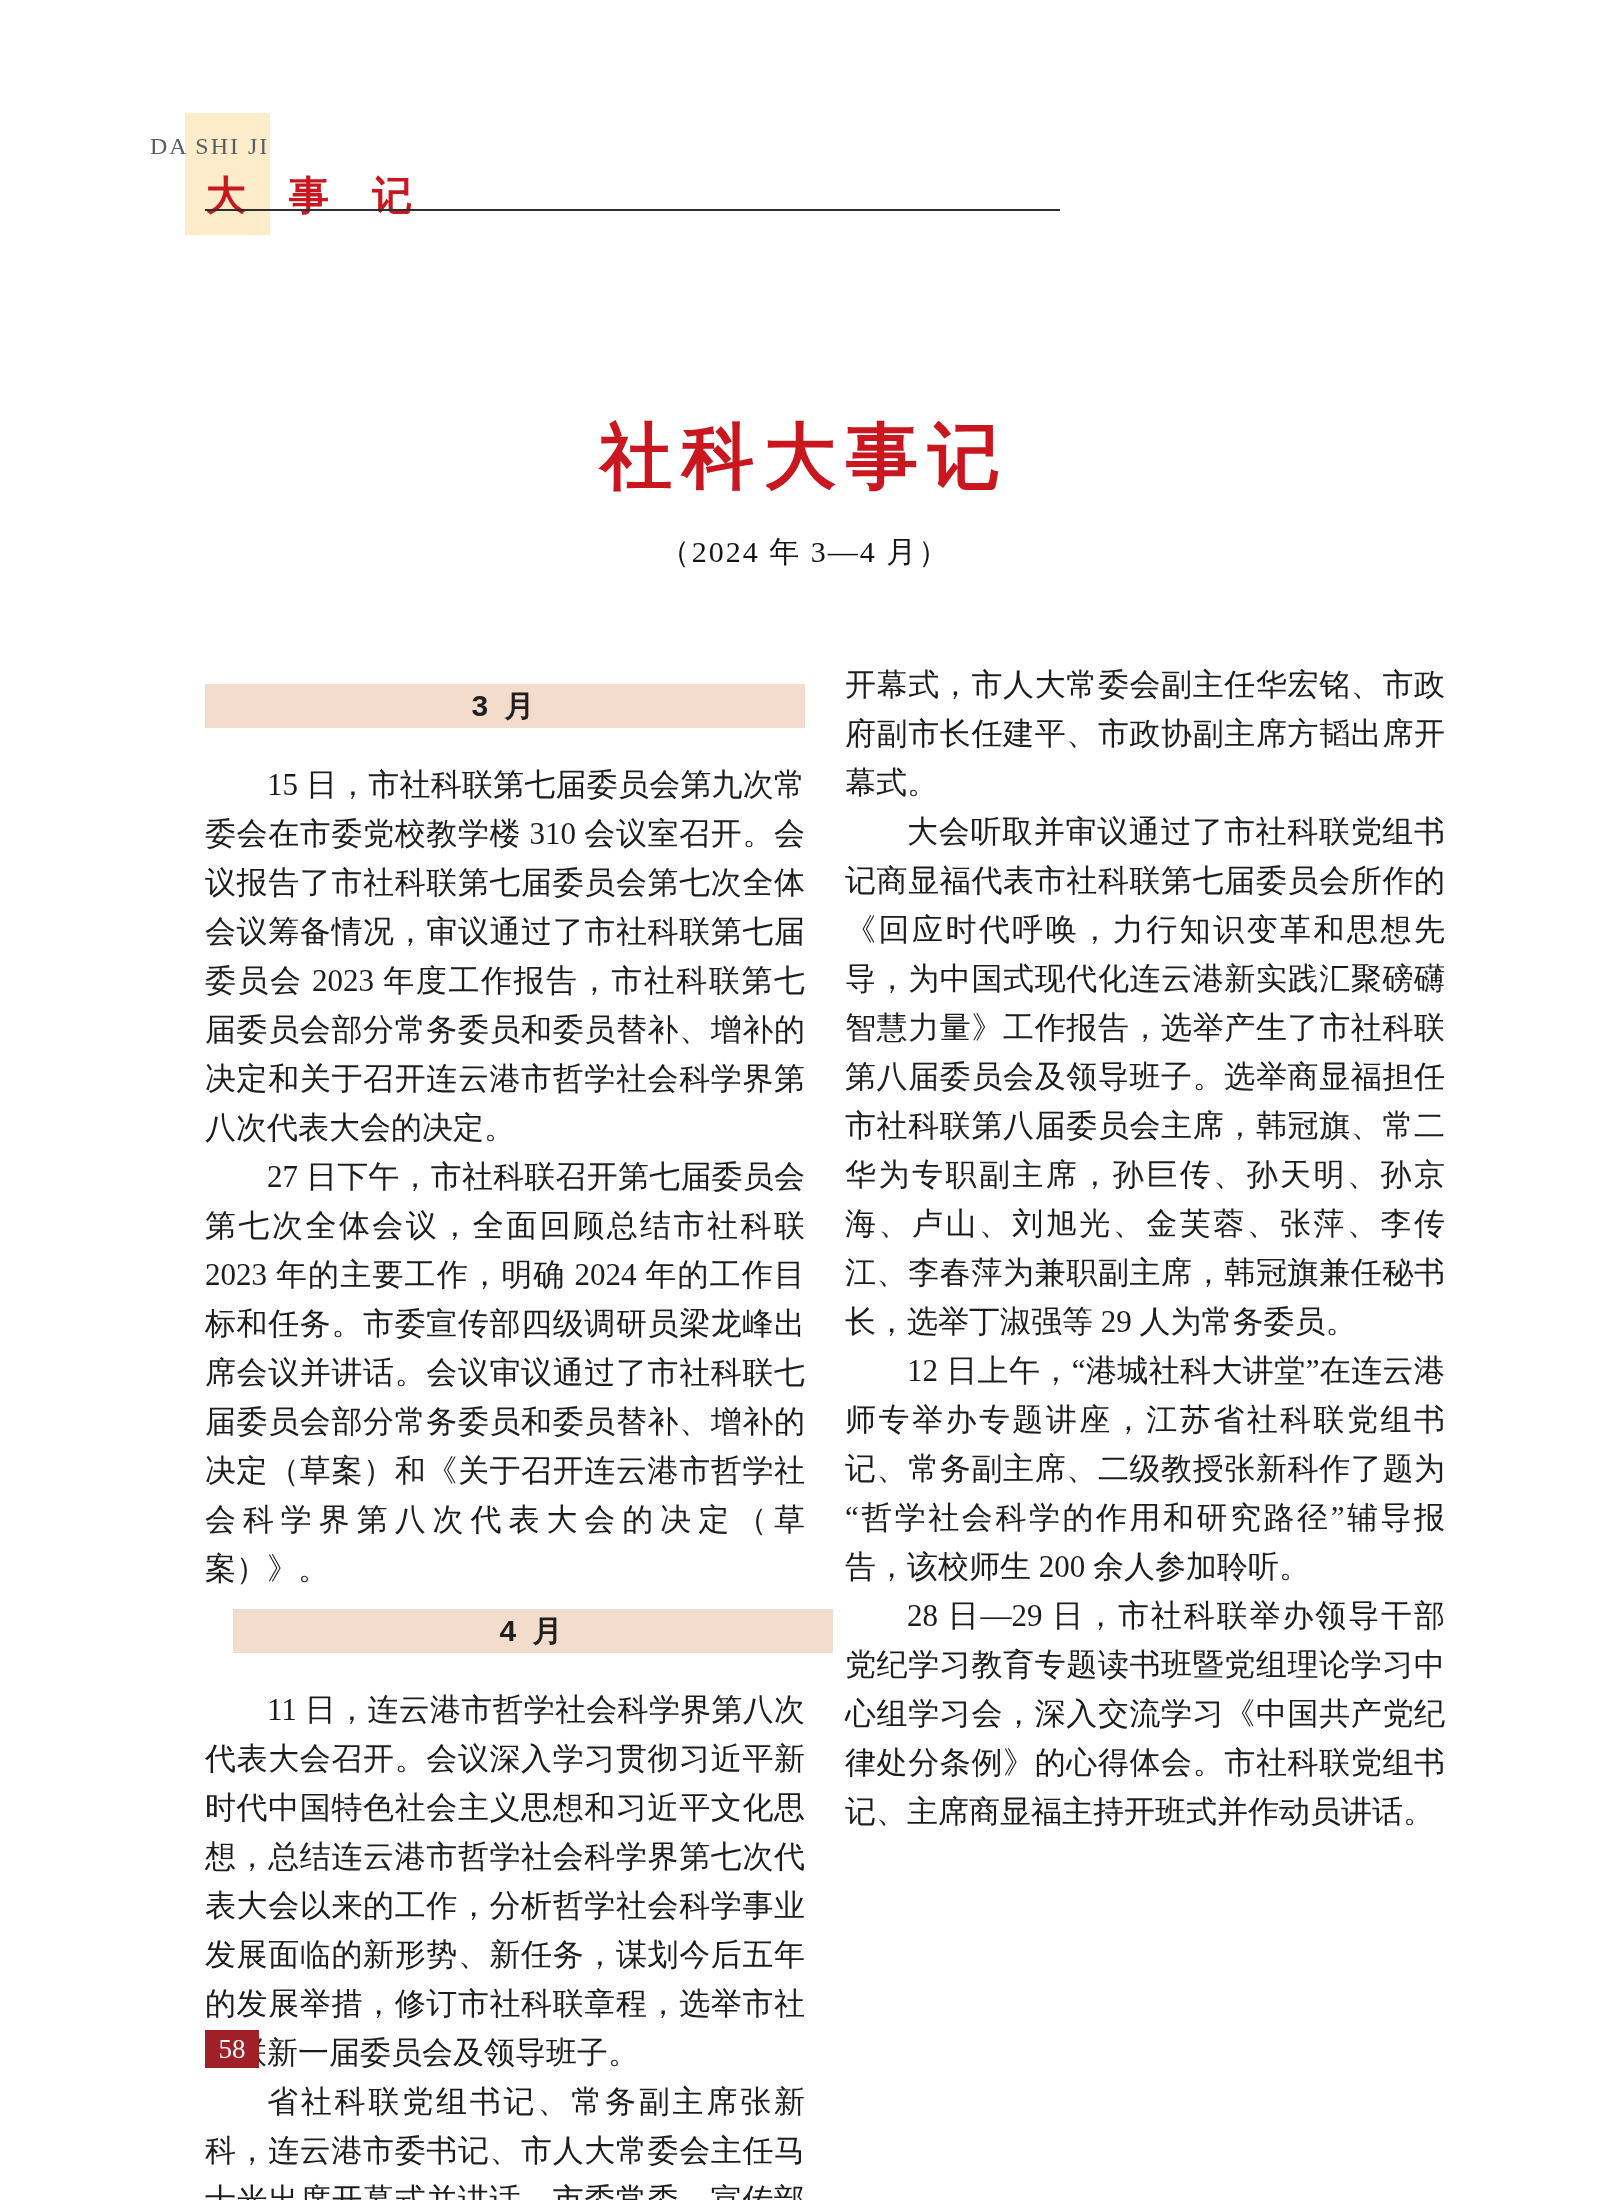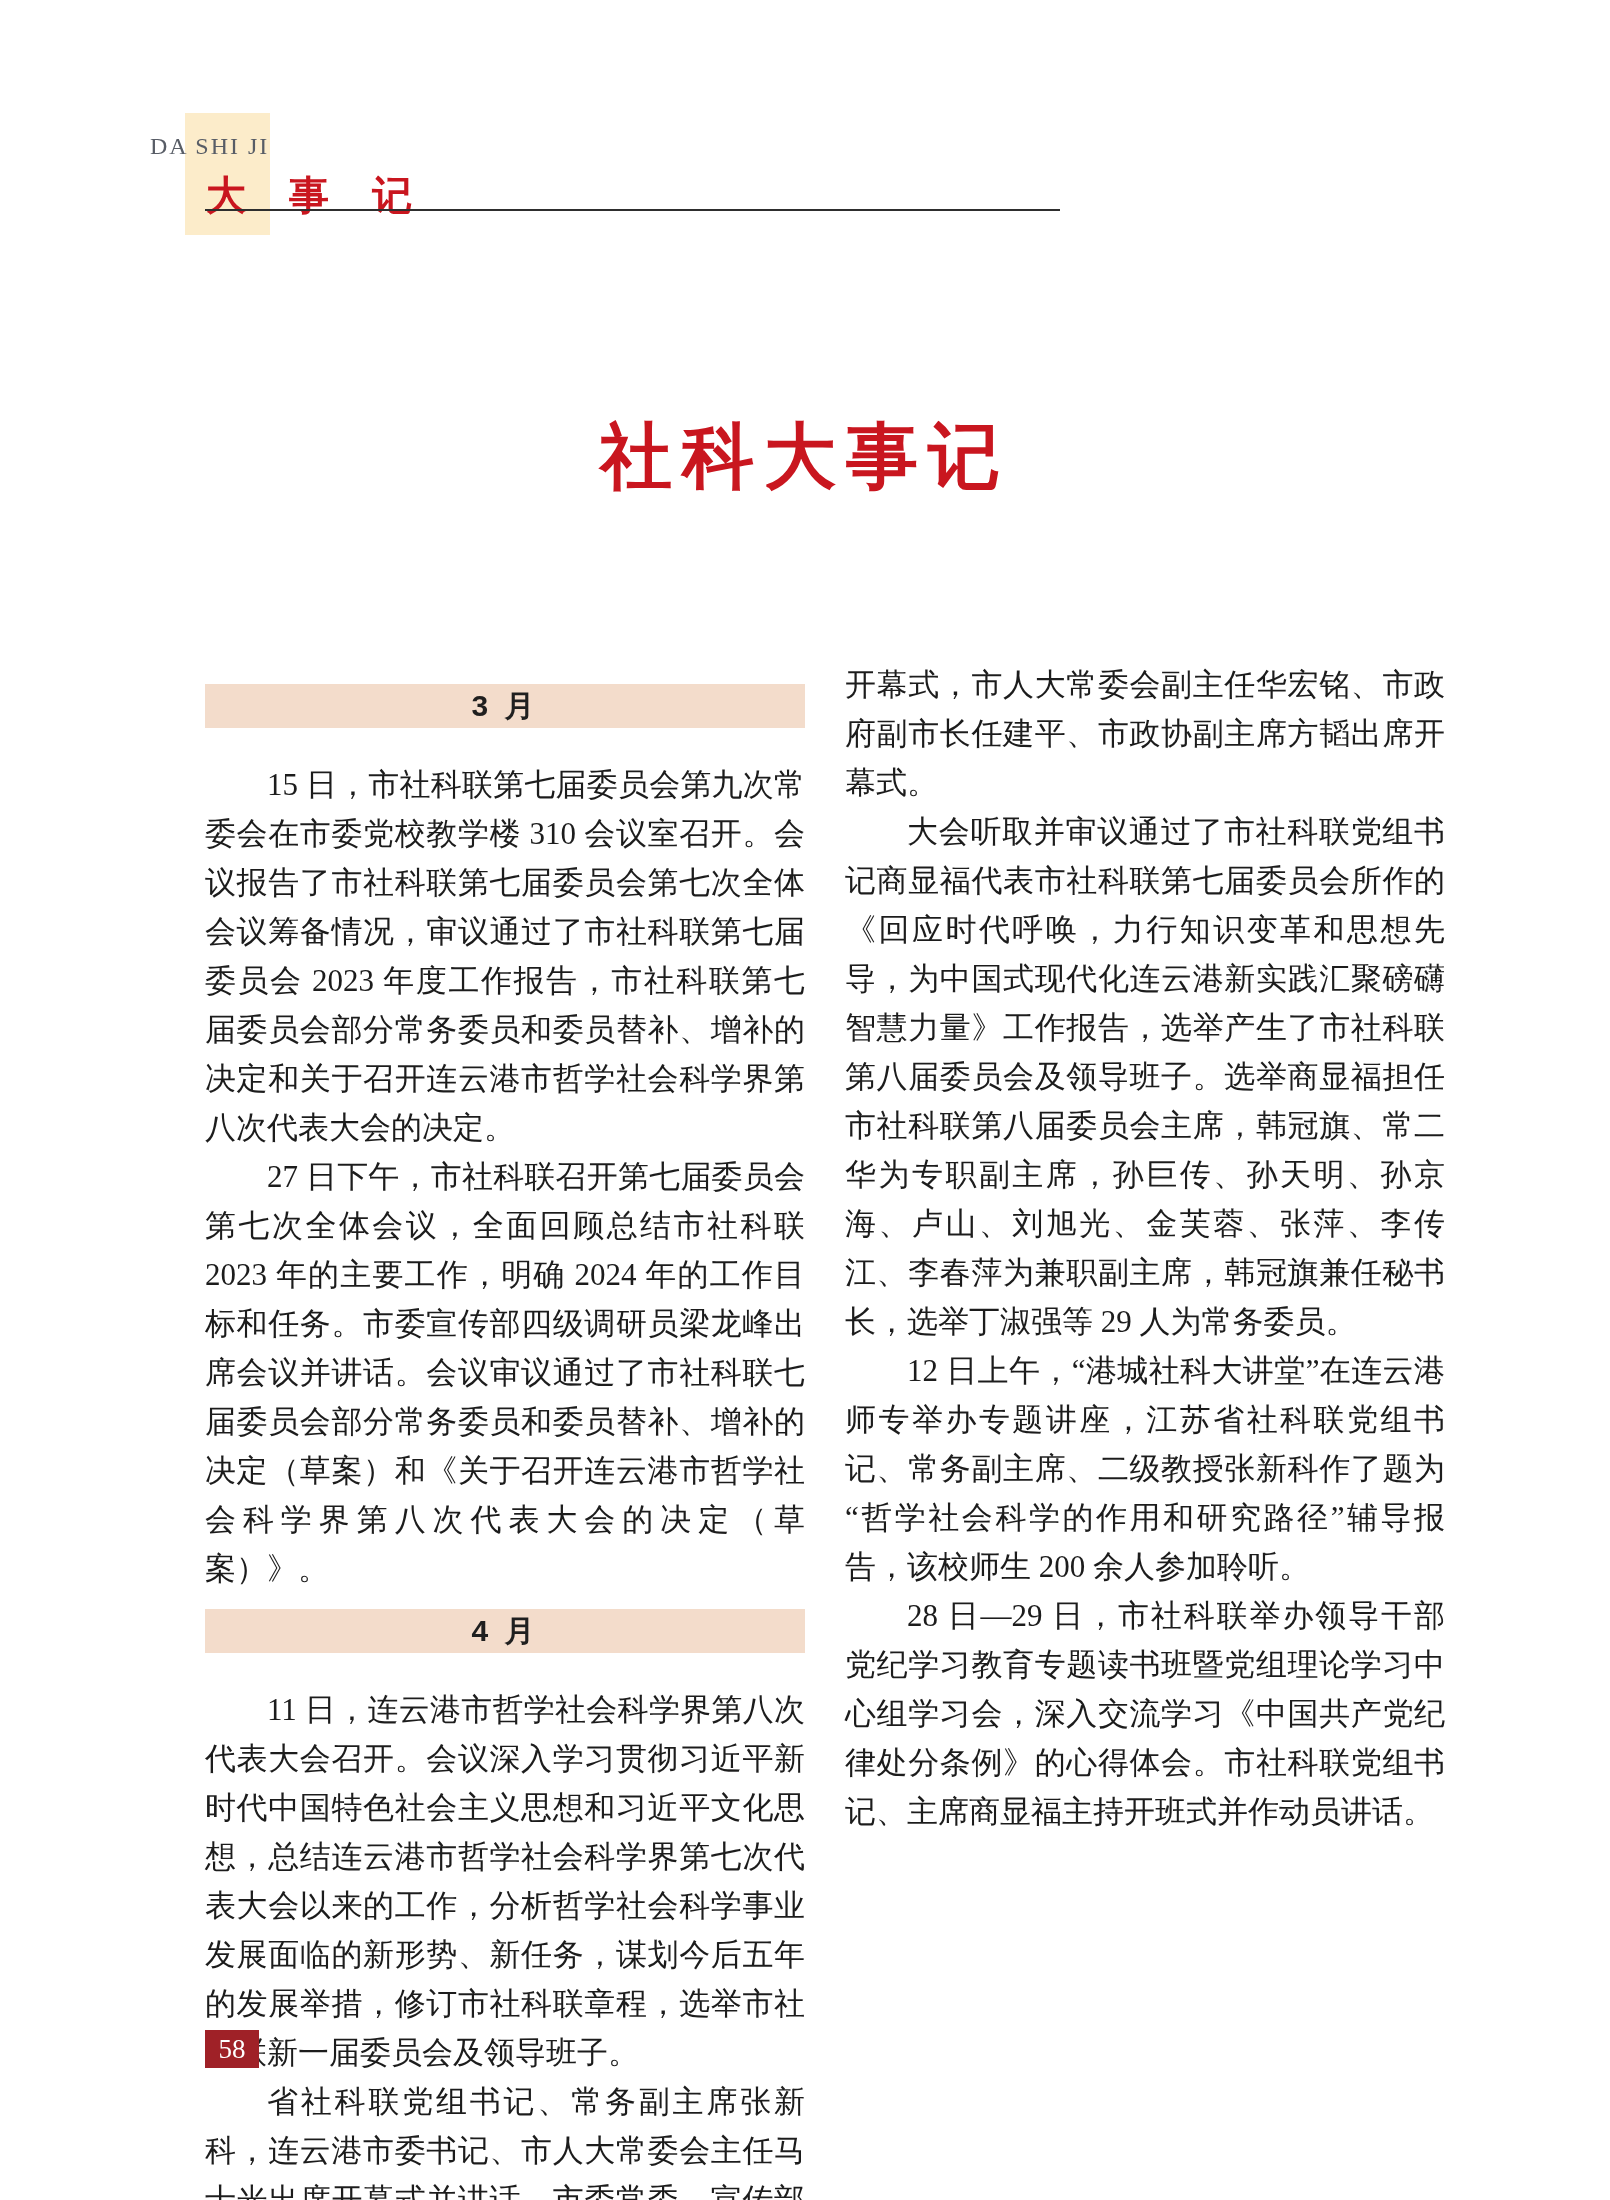--- a/index.html
+++ b/index.html
@@ -106,21 +106,21 @@
     display: flex;
     align-items: center;
     justify-content: center;
     font-family: "Liberation Sans", "DejaVu Sans", sans-serif;
     font-size: 30px;
     font-weight: 700;
     letter-spacing: 4px;
     color: #1f1f1f;
     margin-bottom: 32px;
   }
-  .month-bar.second { margin-top: 16px; }
+  .month-bar.second { margin-top: 16px; margin-left: 28px; }
 
   .para {
     margin: 0;
     font-size: 31px;
     line-height: 49px;
     text-align: justify;
     text-justify: inter-ideograph;
     text-indent: 2em;
     color: #1c1c1c;
   }
@@ -146,20 +146,21 @@
 <body>
 
 <div class="page">
 
   <div class="header-accent-block"></div>
   <div class="header-eyebrow">DA SHI JI</div>
   <div class="header-section-label">大 事 记</div>
   <div class="header-rule"></div>
 
   <h1 class="main-title" style="margin:0;">社科大事记</h1>
+  <div class="page-subtitle">（2024 年 3—4 月）</div>
 
   <div class="columns">
 
     <div class="column left">
       <div class="month-bar">3 月</div>
       <p class="para">15 日，市社科联第七届委员会第九次常委会在市委党校教学楼 310 会议室召开。会议报告了市社科联第七届委员会第七次全体会议筹备情况，审议通过了市社科联第七届委员会 2023 年度工作报告，市社科联第七届委员会部分常务委员和委员替补、增补的决定和关于召开连云港市哲学社会科学界第八次代表大会的决定。</p>
       <p class="para">27 日下午，市社科联召开第七届委员会第七次全体会议，全面回顾总结市社科联 2023 年的主要工作，明确 2024 年的工作目标和任务。市委宣传部四级调研员梁龙峰出席会议并讲话。会议审议通过了市社科联七届委员会部分常务委员和委员替补、增补的决定（草案）和《关于召开连云港市哲学社会科学界第八次代表大会的决定（草案）》。</p>
       <div class="month-bar second">4 月</div>
       <p class="para">11 日，连云港市哲学社会科学界第八次代表大会召开。会议深入学习贯彻习近平新时代中国特色社会主义思想和习近平文化思想，总结连云港市哲学社会科学界第七次代表大会以来的工作，分析哲学社会科学事业发展面临的新形势、新任务，谋划今后五年的发展举措，修订市社科联章程，选举市社科联新一届委员会及领导班子。</p>
       <p class="para">省社科联党组书记、常务副主席张新科，连云港市委书记、市人大常委会主任马士光出席开幕式并讲话，市委常委、宣传部部长朱兴波主持</p>

